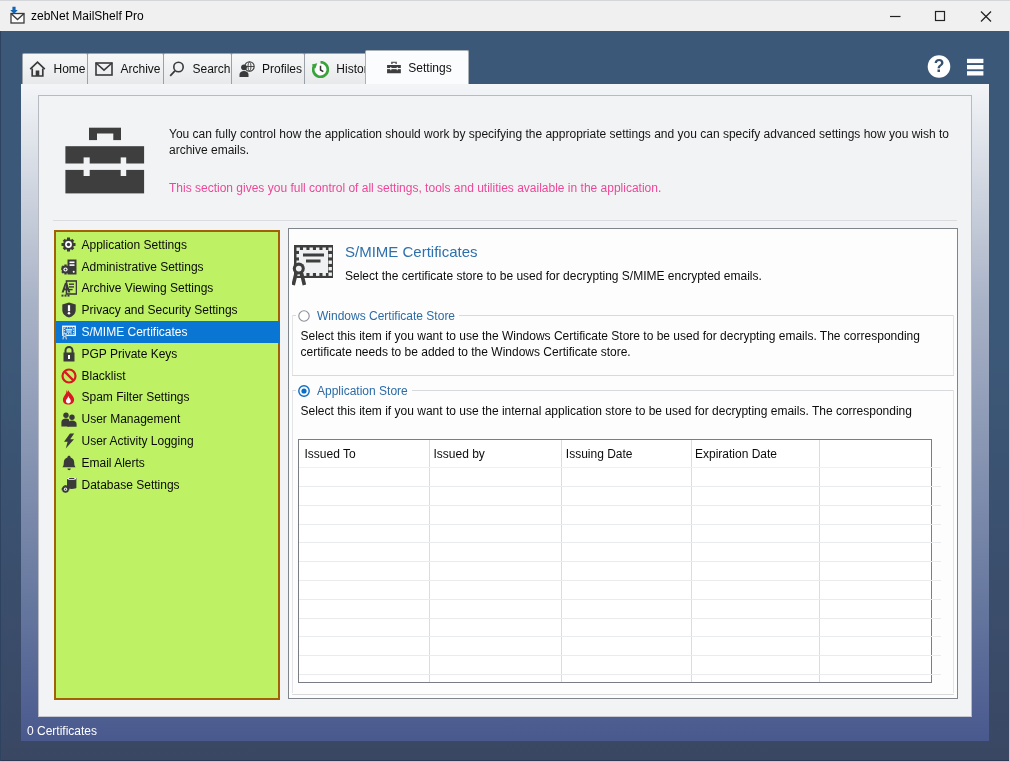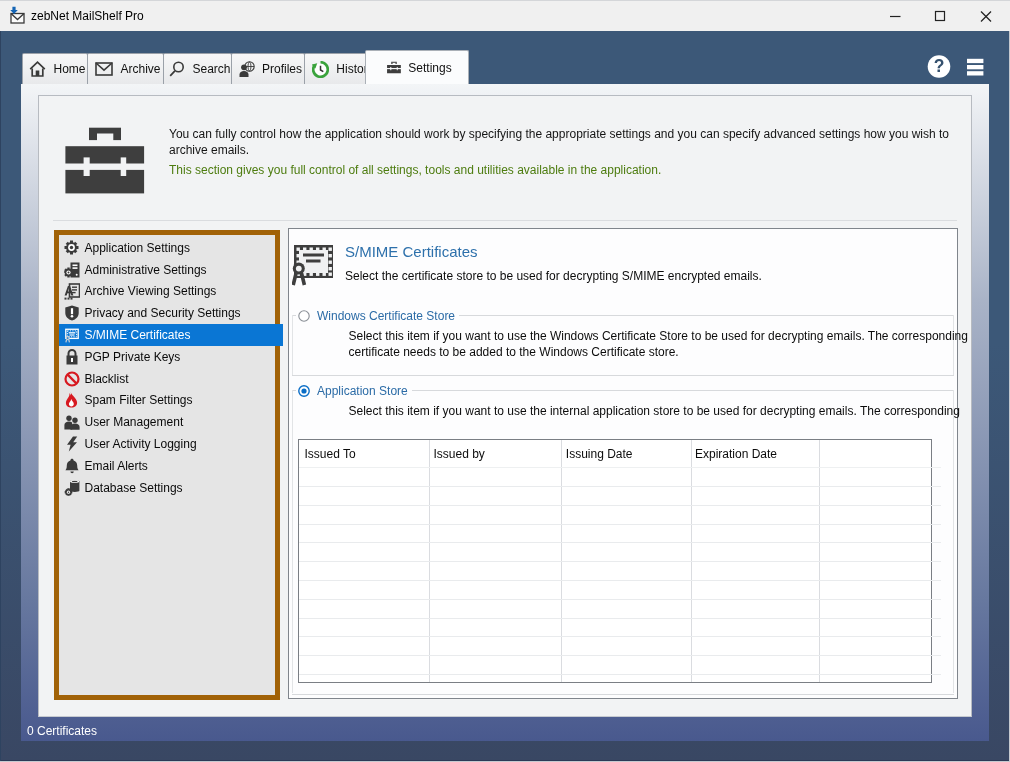--- a/index.html
+++ b/index.html
@@ -15,32 +15,32 @@
   border:1px solid #9ba1a9; border-bottom:none; border-radius:2px 2px 0 0;
   display:flex; align-items:center; justify-content:center; gap:7px;
   padding-left:5px; font-size:12px; color:#111; }
 .tab.active { top:50px; height:34px; background:#fbfcfd; z-index:2; border-color:#aab0b7; }
 
 #tabpage { position:absolute; left:21px; top:83.5px; width:967.5px; height:657.5px;
   background:linear-gradient(180deg,#f3f5f7 0%,#a9b3c7 33%,#67789f 78.5%,#49598e 100%); }
 #backing { position:absolute; left:37.5px; top:95px; width:934px; height:621.5px; background:#f2f3f4; border:1px solid #b7bbc1; border-bottom-color:#c6cad0; }
 #status { position:absolute; left:27px; top:723.5px; font-size:12px; color:#fff; }
 
-#leftlist { position:absolute; left:54px; top:230px; width:225.5px; height:470px; background:#e5e5e5; border:5px solid #a16207; }
+#leftlist { position:absolute; left:54px; top:230px; width:225.5px; height:470px; background:#bef264; border:2px solid #a16207; }
 .litem { position:absolute; left:0; width:223.5px; height:21.8px; display:flex; align-items:center; font-size:12px; color:#0a0a0a; }
 .litem .lic { width:16px; height:16px; margin-left:4.5px; margin-right:5px; flex:none; display:flex; align-items:center; justify-content:center; }
 .litem.sel { background:#0a76d4; color:#fff; }
 
 #rpanel { position:absolute; left:287.5px; top:228px; width:670px; height:470.5px; background:#fdfdfe; border:1px solid #80858c; }
 #rtitle { position:absolute; left:56.5px; top:14px; font-size:15px; color:#2d70ab; white-space:nowrap; }
 #rsub { position:absolute; left:56.5px; top:40px; font-size:12px; color:#0c0c0c; white-space:nowrap; }
 .gline { position:absolute; background:#d7d9dc; height:1px; }
 .gside { position:absolute; background:#e2e4e6; width:1px; }
 .glabel { position:absolute; display:flex; align-items:center; gap:7px; background:#fdfdfe; padding:0 4px 0 2.5px; font-size:12px; color:#2b6ba6; height:14px; }
-.gbody { position:absolute; left:12px; font-size:12px; line-height:16px; color:#0c0c0c; white-space:nowrap;margin-left:48px; }
+.gbody { position:absolute; left:12px; font-size:12px; line-height:16px; color:#0c0c0c; white-space:nowrap; }
 
 #ctable { position:absolute; left:9.5px; top:209.5px; width:634px; height:244px; background:#fff; border:1px solid #7a7e84; }
 .thead { position:absolute; top:7px; font-size:12px; color:#0c0c0c; white-space:nowrap; }
 .vln { position:absolute; top:0; width:1px; background:#dadce0; height:242px; }
 .hln { position:absolute; left:0; width:641.5px; height:1px; background:#e9ebed; }
 </style>
 </head>
 <body>
 <div id="titlebar">
   <svg class="abs" style="left:9px;top:5px" width="17" height="20" viewBox="0 0 17 20">
@@ -117,21 +117,21 @@
     <rect x="0.4" y="19.2" width="78.7" height="17.3"></rect>
     <rect x="0.4" y="42.9" width="78.7" height="23.5"></rect>
   </g>
   <rect x="18.6" y="30.4" width="6.1" height="18.6" fill="#f2f3f4"></rect>
   <rect x="55.7" y="30.4" width="5.5" height="18.6" fill="#f2f3f4"></rect>
 </svg>
 <div class="abs" style="left:169px;top:125.5px;font-size:12px;line-height:16px;color:#151515">
   <div>You can fully control how the application should work by specifying the appropriate settings and you can specify advanced settings how you wish to</div>
   <div>archive emails.</div>
 </div>
-<div class="abs" style="left:169px;top:162px;font-size:12px;line-height:16px;color:#4d7c0f">This section gives you full control of all settings, tools and utilities available in the application.</div>
+<div class="abs" style="left:169px;top:180px;font-size:12px;line-height:16px;color:#ec4899">This section gives you full control of all settings, tools and utilities available in the application.</div>
 <div class="abs" style="left:53px;top:219.5px;width:904px;height:1px;background:#dadcdf"></div>
 
 <div id="leftlist">
   <div class="litem" style="top:2px"><span class="lic">
         <svg width="15" height="15" viewBox="0 0 15 15">
           <g fill="#3a3a3a">
             <rect x="6" y="0.5" width="3" height="14"></rect>
             <rect x="0.5" y="6" width="14" height="3"></rect>
             <g transform="rotate(45 7.5 7.5)">
               <rect x="6" y="0.8" width="3" height="13.4"></rect>

